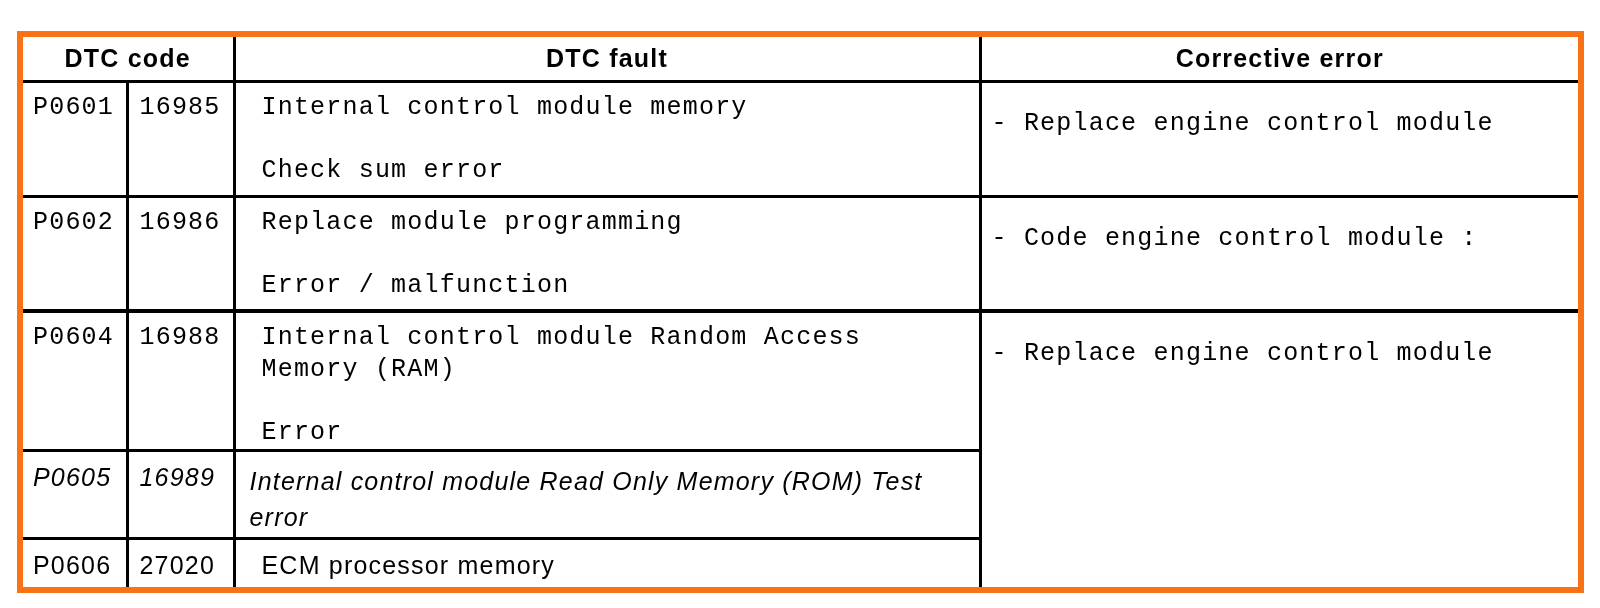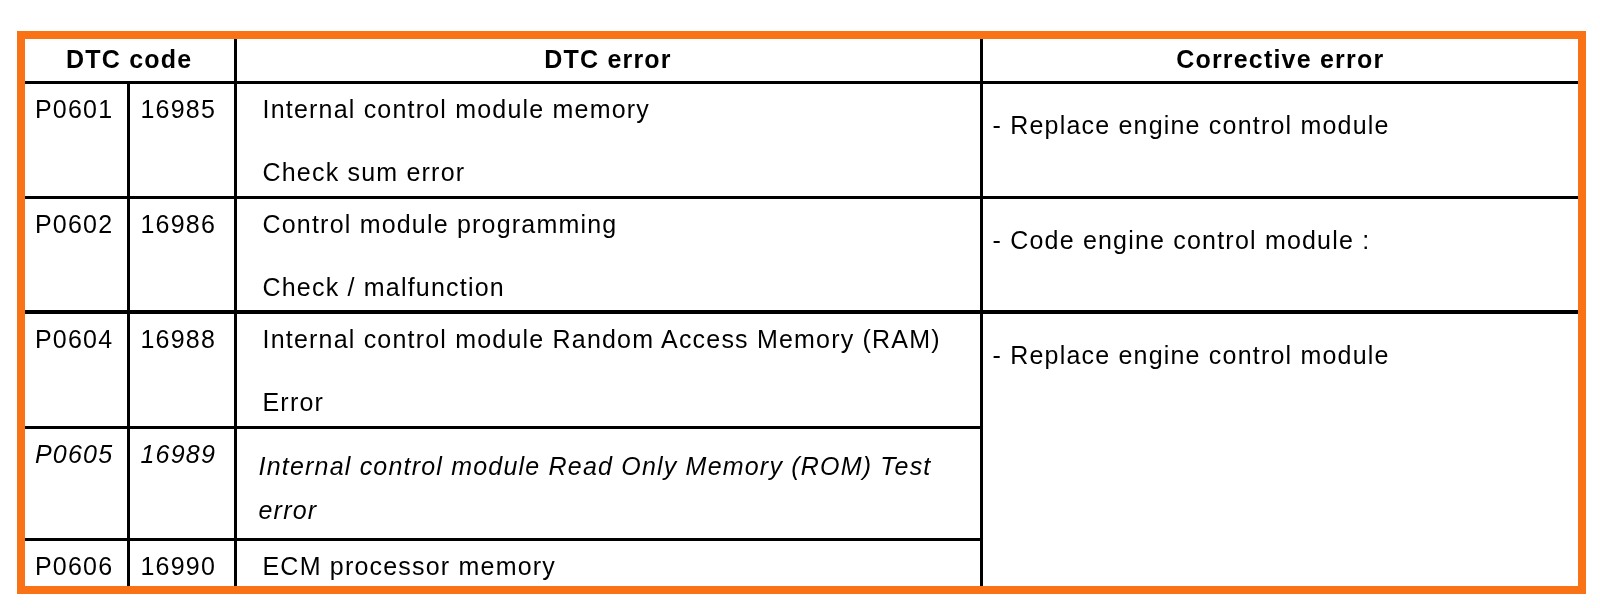--- a/index.html
+++ b/index.html
@@ -20,21 +20,21 @@
     height: 608px;
     background: #ffffff;
   }
   table.dtc-table {
     position: absolute;
     left: 17px;
     top: 31px;
     width: 1561px;
     border-collapse: collapse;
     table-layout: fixed;
-    border: 8px solid #f97316;
+    border: 6px solid #f97316;
     background: #ffffff;
   }
   col.c1 { width: 107px; }
   col.c2 { width: 107px; }
   col.c3 { width: 746px; }
   col.c4 { width: 601px; }
 
   th, td {
     border: 3px solid #000000;
     vertical-align: top;
@@ -49,69 +49,69 @@
     vertical-align: middle;
     letter-spacing: 1.2px;
     padding: 0;
   }
   tbody td {
     font-size: 25px;
     line-height: 32px;
     letter-spacing: 1.2px;
     font-weight: normal;
   }
-  tr.r1, tr.r2, tr.r3 { height: 115px; }
+  tr.r1, tr.r2, tr.r3 { height: 115px; font-family: Liberation Mono, monospace; }
   tr.r4 { height: 82px; font-style: italic; }
   tr.r5 { height: 51px; }
 
   td.code { padding: 9px 4px 0 10px; }
   td.num  { padding: 9px 4px 0 11px; margin-left: 32px; }
   td.text { padding: 9px 12px 0 10px; }
   td.text p { margin: 0 0 31px 16px; }
   td.text p:last-child { margin-bottom: 0; }
-  td.text.tight p { margin: 12px; }
+  td.text.tight p { margin: 4px; }
   td.action { padding: 25px 8px 0 10px; }
 
   
   tr.group-start td { border-top: 4px solid #000000; }
 </style>
 </head>
 <body>
 
 <div class="page">
   <table class="dtc-table">
     <colgroup>
       <col class="c1">
         <col class="c2">
         <col class="c3">
         <col class="c4">
     </colgroup>
     <thead>
       <tr>
         <th colspan="2">DTC code</th>
-        <th>DTC error</th>
+        <th>DTC fault</th>
         <th>Corrective error</th>
       </tr>
     </thead>
     <tbody>
       <tr class="r1">
         <td class="code">P0601</td>
         <td class="num">16985</td>
         <td class="text">
           <p>Internal control module memory</p>
           <p>Check sum error</p>
         </td>
         <td class="action">- Replace engine control module</td>
       </tr>
       <tr class="r2">
         <td class="code">P0602</td>
         <td class="num">16986</td>
         <td class="text">
-          <p>Control module programming</p>
-          <p>Check / malfunction</p>
+          <p>Replace module programming</p>
+          <p>Error / malfunction</p>
         </td>
         <td class="action">- Code engine control module :</td>
       </tr>
       <tr class="r3 group-start">
         <td class="code">P0604</td>
         <td class="num">16988</td>
         <td class="text">
           <p>Internal control module Random Access Memory (RAM)</p>
           <p>Error</p>
         </td>
@@ -120,20 +120,20 @@
       <tr class="r4">
         <td class="code">P0605</td>
         <td class="num">16989</td>
         <td class="text tight">
           <p>Internal control module Read Only Memory (ROM) Test</p>
           <p>error</p>
         </td>
       </tr>
       <tr class="r5">
         <td class="code">P0606</td>
-        <td class="num">16990</td>
+        <td class="num">27020</td>
         <td class="text">
           <p>ECM processor memory</p>
         </td>
       </tr>
     </tbody>
   </table>
 </div>
 
 </body></html>

